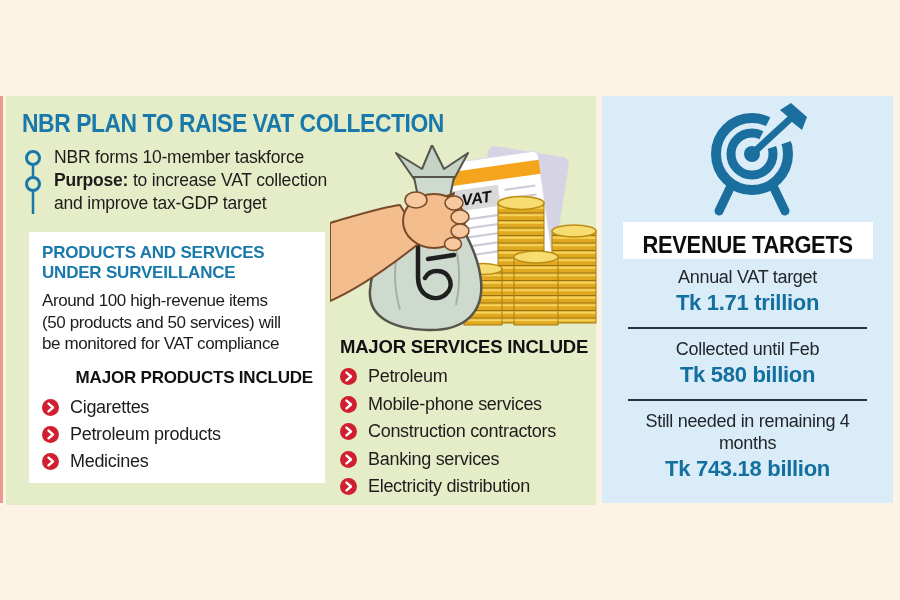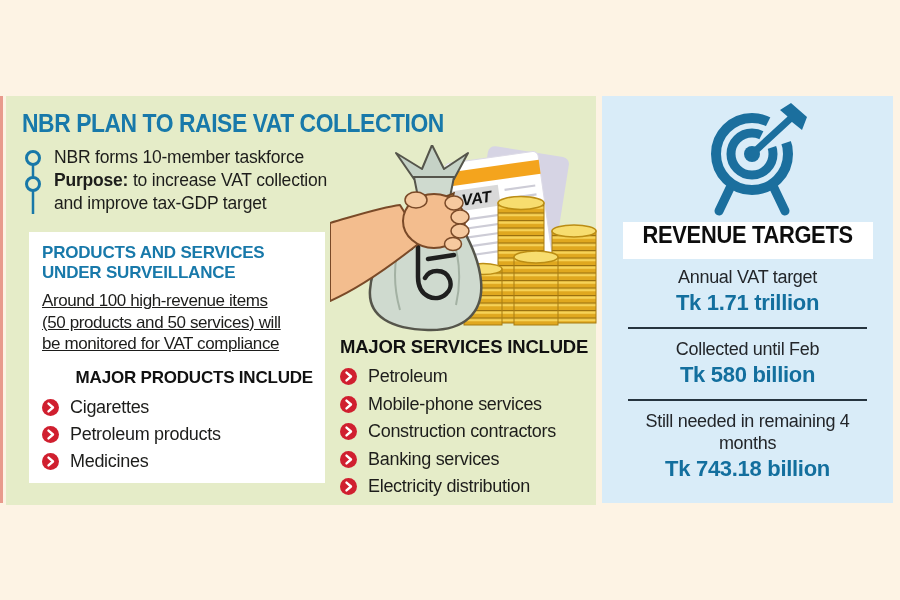--- a/index.html
+++ b/index.html
@@ -19,39 +19,39 @@
 
   .taskforce { position:absolute; left:16px; top:50px; display:flex; gap:10px; }
   .taskforce .text { font-size:17.5px; line-height:23px; color:#1d1d1b; letter-spacing:-0.2px; }
   .taskforce b { font-weight:800; }
 
   .white-box {
     position:absolute; left:23px; top:136px; width:296px; height:251px;
     background:#ffffff; padding:11px 12px 10px 13px;
   }
   .box-heading { font-size:17px; line-height:19.5px; font-weight:700; color:#1879aa; letter-spacing:-0.2px; }
-  .box-para { margin-top:8px; font-size:17px; line-height:21.5px; color:#1d1d1b; letter-spacing:-0.4px;text-decoration:underline; }
+  .box-para { margin-top:8px; font-size:17px; line-height:21.5px; color:#1d1d1b; letter-spacing:-0.4px; }
   .black-heading { font-size:17px; font-weight:800; color:#111; letter-spacing:-0.2px; }
   .white-box .black-heading { margin-top:13px;text-align:right; }
 
   ul.bullets { list-style:none; margin-top:6px; }
   ul.bullets li { display:flex; align-items:center; gap:11px; height:27px; font-size:18px; color:#1d1d1b; letter-spacing:-0.3px; }
   .bullet-icon { flex:0 0 auto; display:block; }
 
   .services { position:absolute; left:334px; top:240px; width:256px; }
   .services .black-heading { font-size:18.5px; }
   .services ul.bullets { margin-top:5px; }
   .services ul.bullets li { height:27.5px; }
 
   .illustration { position:absolute; left:324px; top:49px; width:270px; height:190px; }
 
   .target-icon { position:absolute; left:88px; top:6px; }
   .band {
     position:absolute; left:21px; top:126px; width:250px; height:37px;
-    background:#ffffff; display:flex; align-items:flex-start; justify-content:center;
+    background:#ffffff; display:flex; align-items:flex-end; justify-content:center;
   }
   .band-text { font-size:23px; font-weight:800; color:#0d0d0d; letter-spacing:-0.3px; transform:scaleX(0.95); white-space:nowrap; }
   .stats { position:absolute; left:0; top:170px; width:100%; text-align:center; }
   .stat-label { font-size:18px; line-height:22px; color:#23262a; letter-spacing:-0.3px; padding:0 20px; }
   .stat-value { font-size:22px; line-height:30px; font-weight:800; color:#136f9e; letter-spacing:-0.3px; }
   .stat-divider { border:none; border-top:2px solid #26343f; margin:9px 26px; }
 </style>
 </head>
 <body>
 

